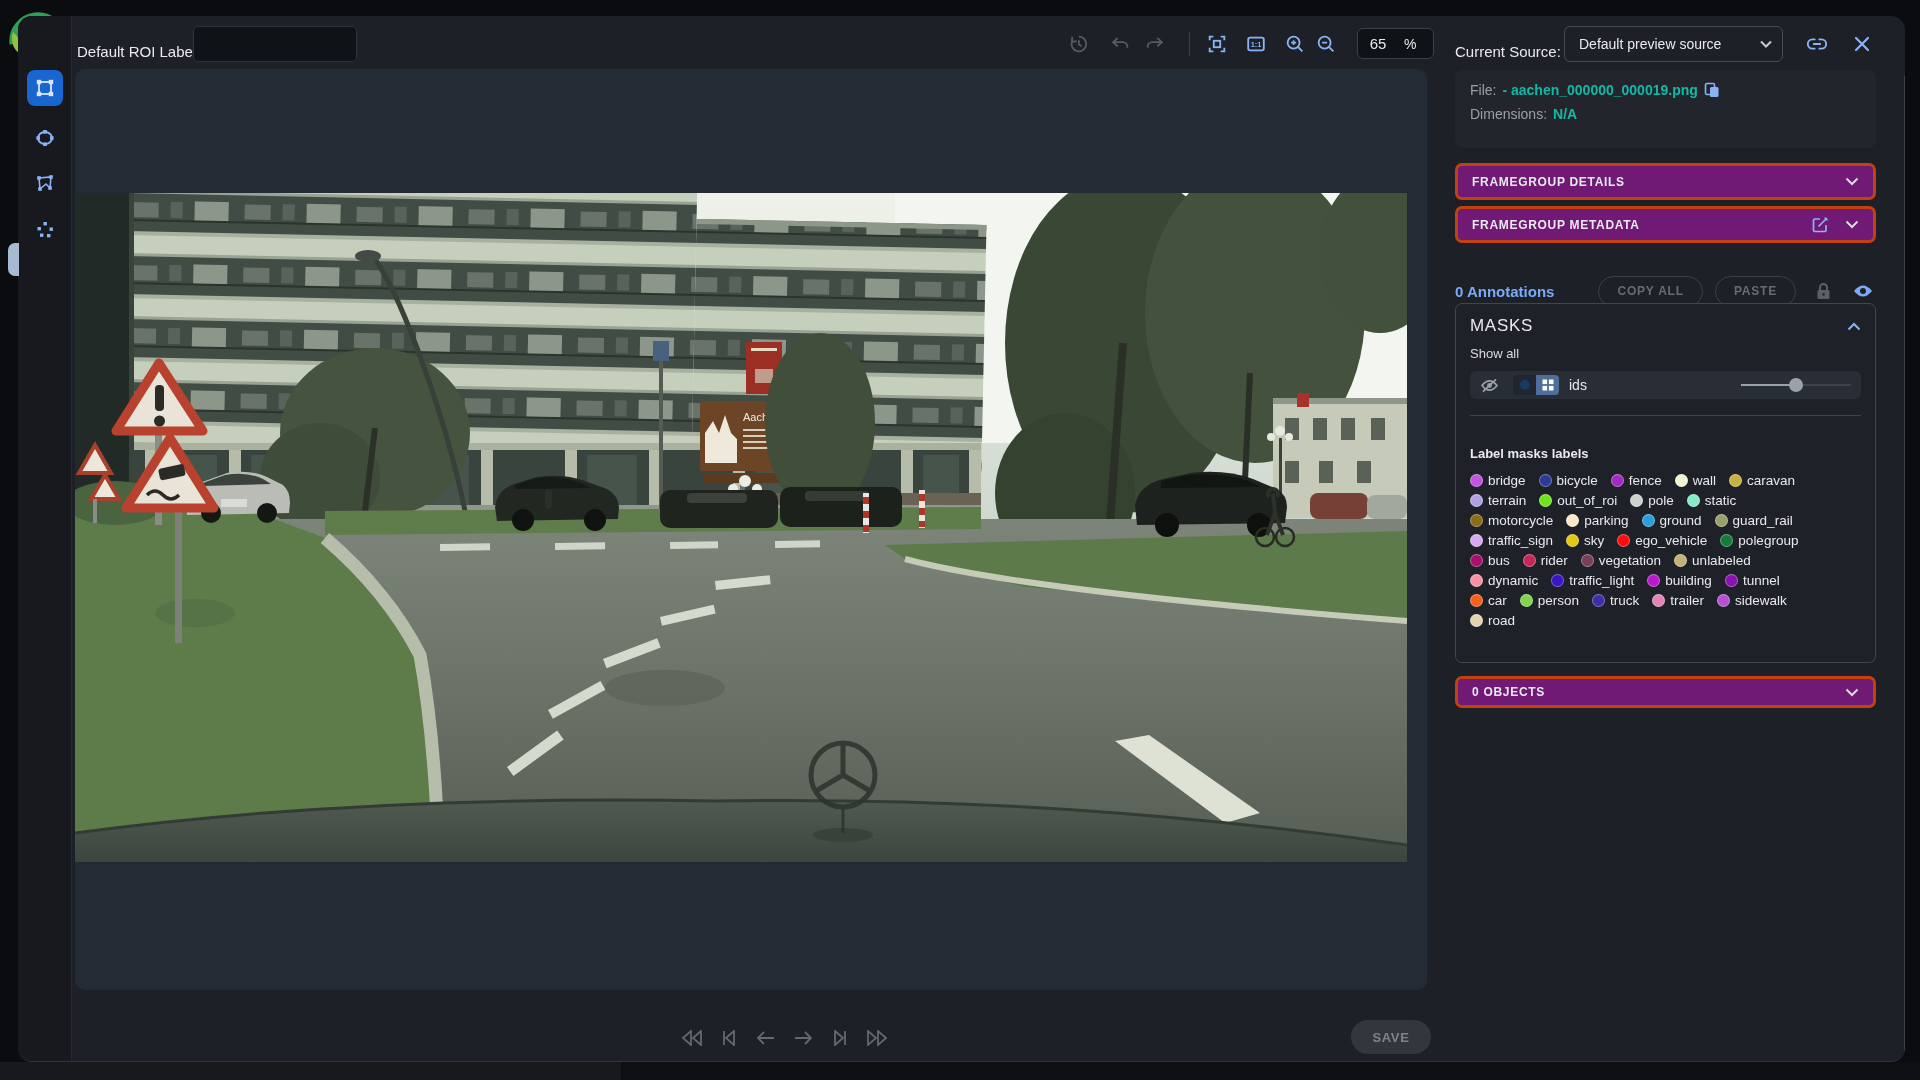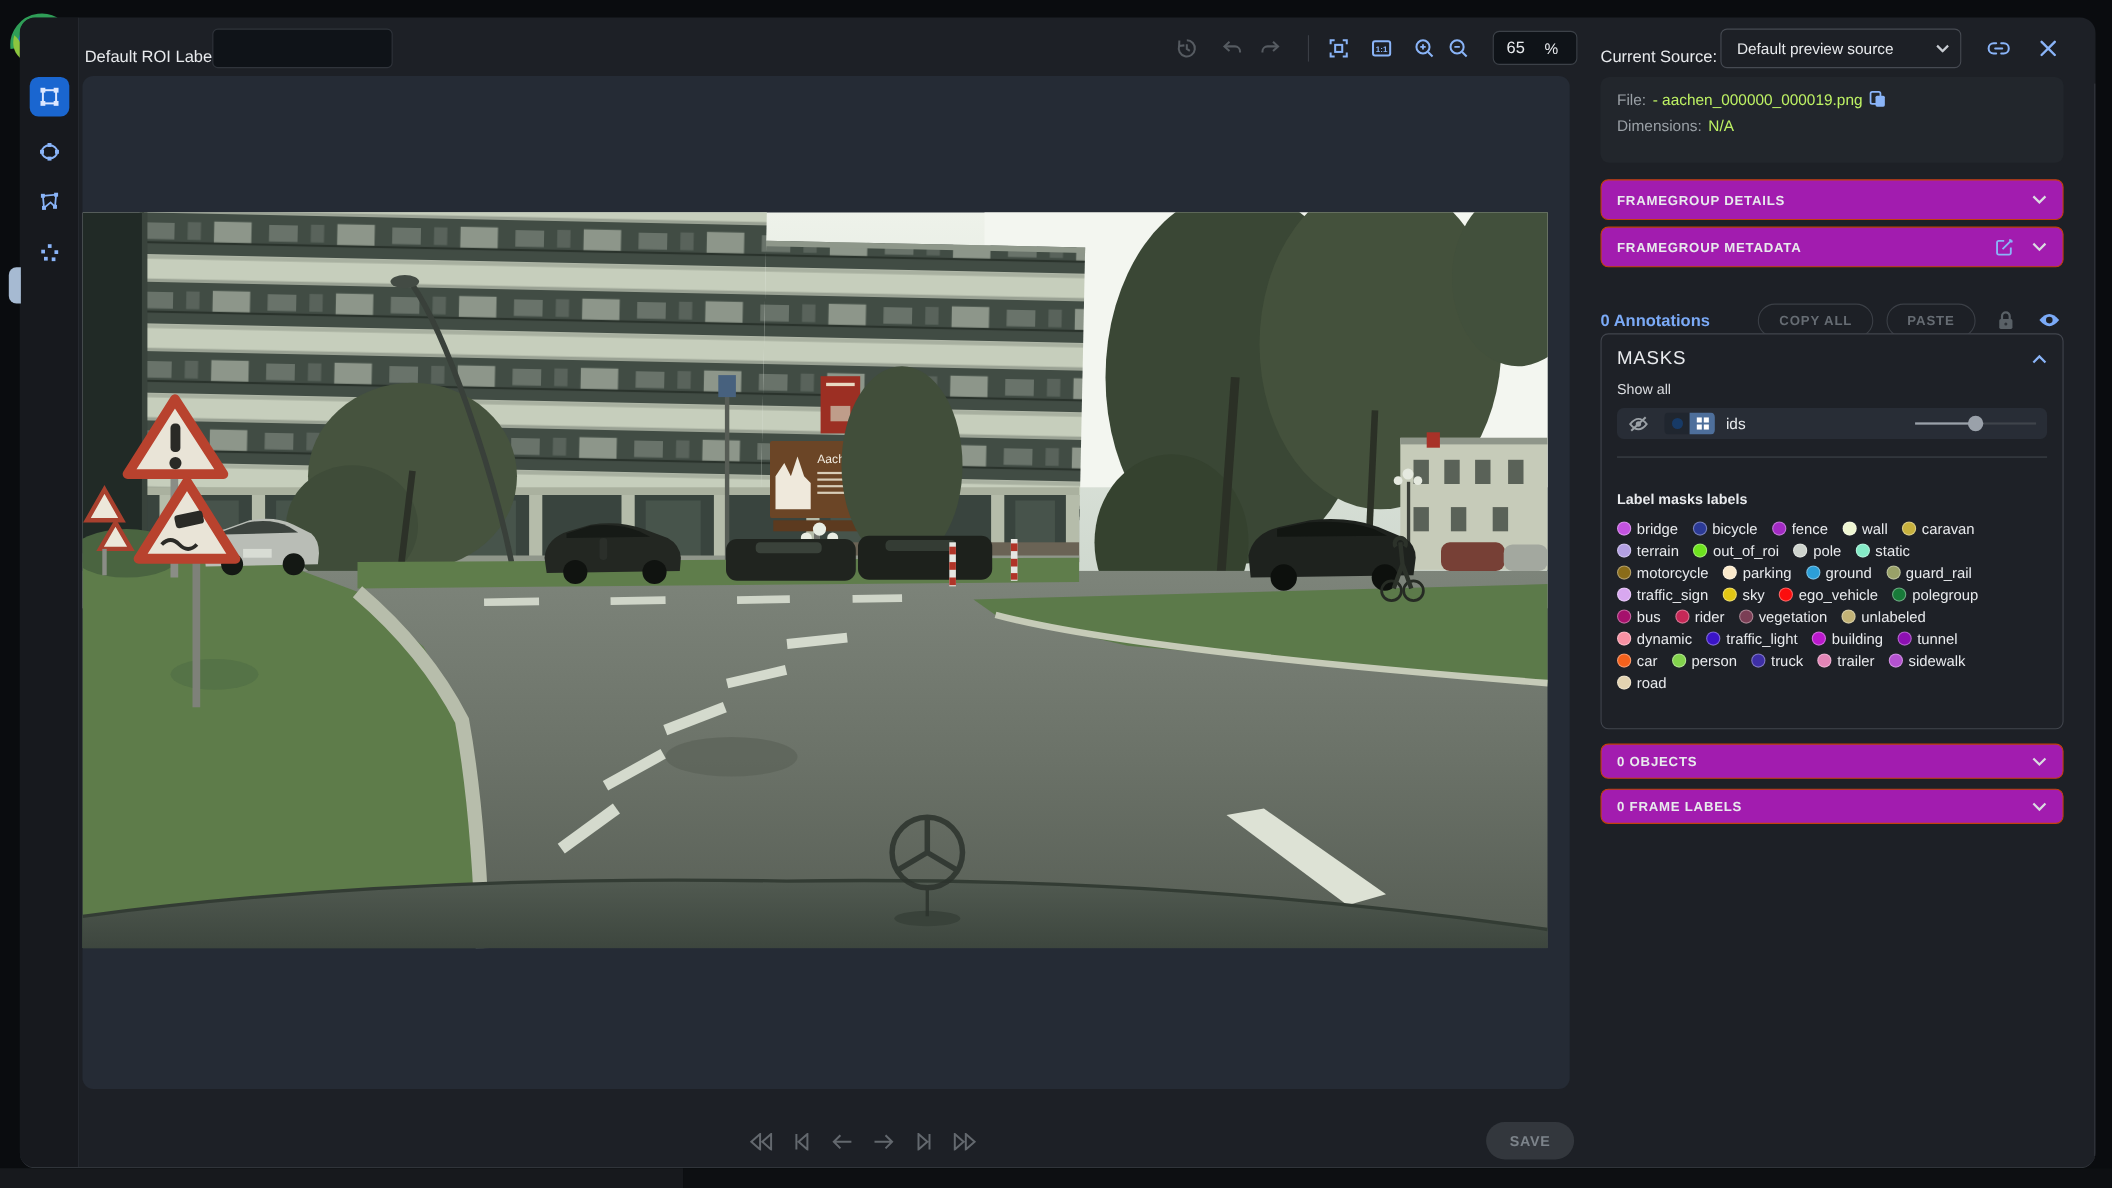--- a/index.html
+++ b/index.html
@@ -57,22 +57,22 @@
   .nav-btn { width:28px; height:28px; display:flex; align-items:center; justify-content:center; cursor:pointer; }
   .save-btn { position:absolute; left:1333px; top:1004px; width:80px; height:34px;
               background:#33373d; border:none; border-radius:17px; color:#7d848b;
               font-size:13px; font-weight:bold; letter-spacing:.6px; font-family:inherit; cursor:pointer; }
 
   
   .rp { position:absolute; left:1437px; width:421px; }
   .file-card { top:54px; height:78px; background:#22262c; border-radius:8px; padding:12px 15px; }
   .file-line { font-size:14px; color:#9aa0a6; display:flex; align-items:center; gap:6px; }
   .file-line + .file-line { margin-top:8px; }
-  .file-line b { color:#bef264; font-weight:normal; }
-  .accordion { height:37px; border:1px solid #c2410c; border-radius:7px; background:#a21caf;
+  .file-line b { color:#14b8a6; font-weight:bold; }
+  .accordion { height:37px; border:3px solid #c2410c; border-radius:7px; background:#701a75;
                display:flex; align-items:center; padding:0 14px; cursor:pointer; }
   .accordion .ttl { flex:1; font-size:12px; font-weight:bold; letter-spacing:.7px; color:#e8eaed; }
   .ann-row { top:258px; height:34px; display:flex; align-items:center; }
   .ann-count { font-size:15px; font-weight:bold; color:#7baaf7; flex:1; }
   .pill { height:31px; border:1px solid #3b3f46; border-radius:16px; background:transparent;
           color:#666c73; font-size:12px; font-weight:bold; letter-spacing:.8px;
           padding:0 18px; margin-left:12px; font-family:inherit; cursor:pointer; }
   .icon-btn { width:26px; height:26px; display:flex; align-items:center; justify-content:center;
               margin-left:14px; cursor:pointer; }
 
@@ -733,24 +733,18 @@
           </div>
         </div>
     </div>
 
     <div class="rp accordion" style="position:absolute; top:660px; height:32px">
       <span class="ttl">0 OBJECTS</span>
       <svg width="14" height="9" viewBox="0 0 14 9">
         <path d="M1.5 1.5 L7 7 L12.5 1.5" fill="none" stroke="#dadce0" stroke-width="2"></path>
       </svg>
     </div>
-    <div class="rp accordion" style="position:absolute; top:701px; height:32px">
-      <span class="ttl">0 FRAME LABELS</span>
-      <svg width="14" height="9" viewBox="0 0 14 9">
-        <path d="M1.5 1.5 L7 7 L12.5 1.5" fill="none" stroke="#dadce0" stroke-width="2"></path>
-      </svg>
-    </div>
 
     <div style="position:absolute; right:0; top:60px; bottom:10px; width:1px; background:#3a3e45;"></div>
   </div>
 
   <div class="drawer-handle"></div>
 </div>
 
 </body></html>

